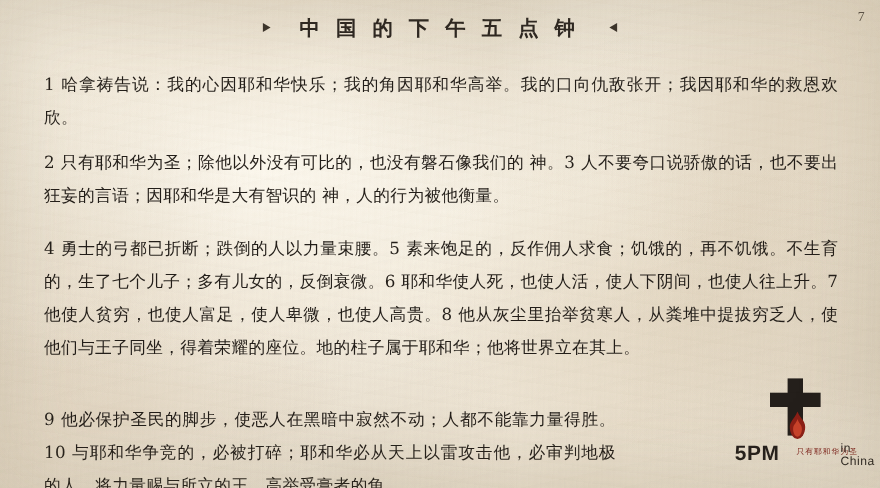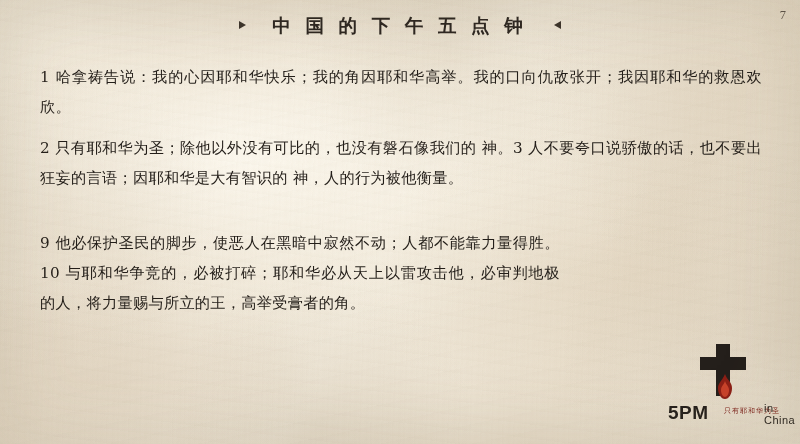--- a/index.html
+++ b/index.html
@@ -203,20 +203,21 @@
       <span class="title-text">中 国 的 下 午 五 点 钟</span>
       <span class="tri tri-right"></span>
     </div>
   </div>
 
   <div class="page-number">7</div>
 
   <div class="content">
     <p class="para p1">1 哈拿祷告说：我的心因耶和华快乐；我的角因耶和华高举。我的口向仇敌张开；我因耶和华的救恩欢欣。</p>
     <p class="para p2">2 只有耶和华为圣；除他以外没有可比的，也没有磐石像我们的 神。3 人不要夸口说骄傲的话，也不要出狂妄的言语；因耶和华是大有智识的 神，人的行为被他衡量。</p>
+    <p class="para p3">4 勇士的弓都已折断；跌倒的人以力量束腰。5 素来饱足的，反作佣人求食；饥饿的，再不饥饿。不生育的，生了七个儿子；多有儿女的，反倒衰微。6 耶和华使人死，也使人活，使人下阴间，也使人往上升。7 他使人贫穷，也使人富足，使人卑微，也使人高贵。8 他从灰尘里抬举贫寒人，从粪堆中提拔穷乏人，使他们与王子同坐，得着荣耀的座位。地的柱子属于耶和华；他将世界立在其上。</p>
     <p class="para p4">9 他必保护圣民的脚步，使恶人在黑暗中寂然不动；人都不能靠力量得胜。10 与耶和华争竞的，必被打碎；耶和华必从天上以雷攻击他，必审判地极的人，将力量赐与所立的王，高举受膏者的角。</p>
   </div>
 
   <div class="logo">
     <div class="cross">
       <div class="v"></div>
       <div class="h"></div>
     </div>
     <div class="flame">
       <svg width="22" height="26" viewBox="0 0 22 26">

